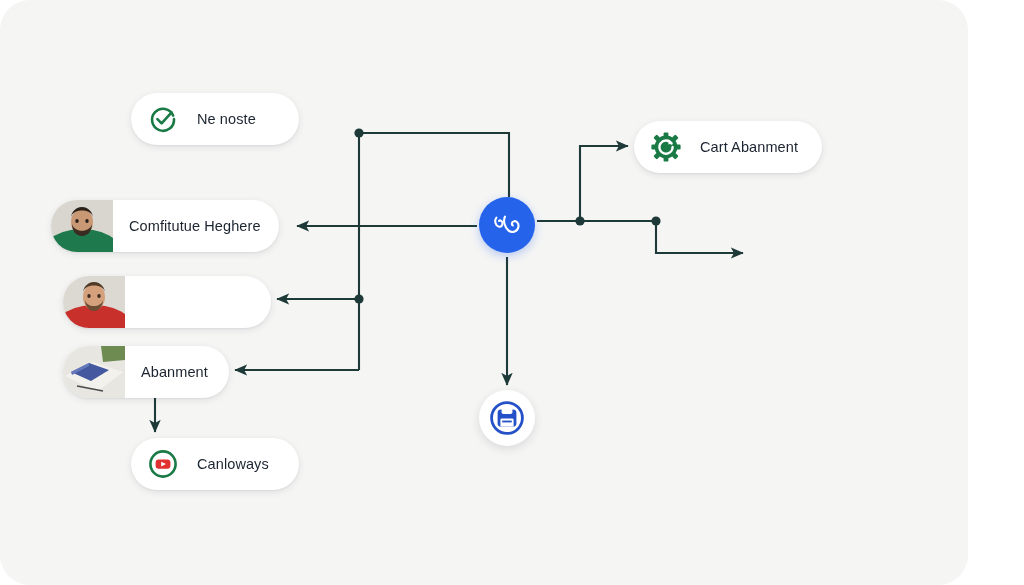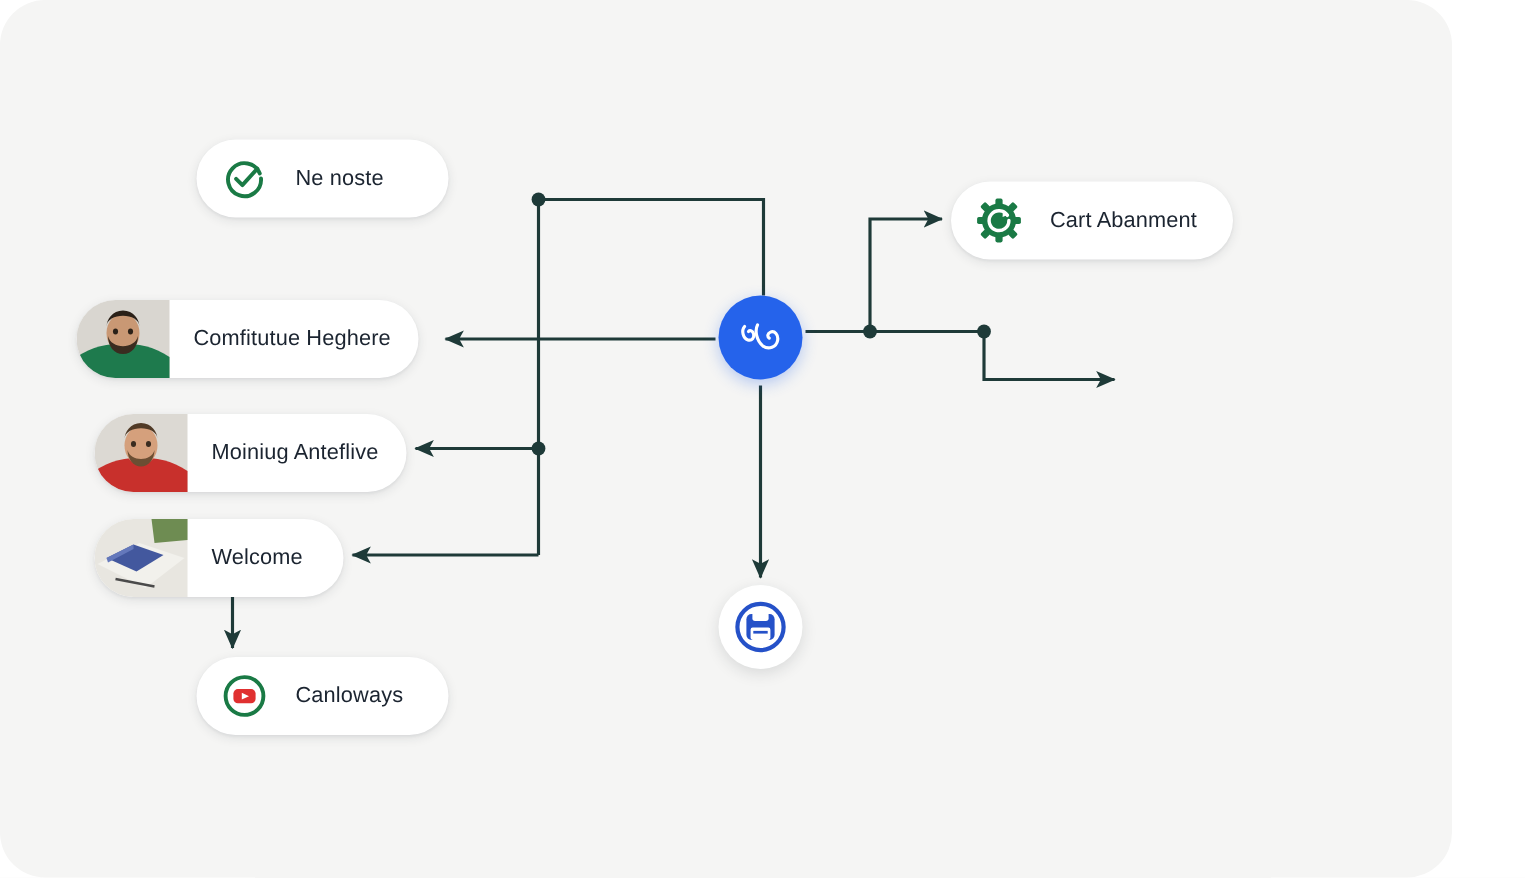--- a/index.html
+++ b/index.html
@@ -147,35 +147,34 @@
       <svg width="62" height="52" viewBox="0 0 62 52">
         <rect width="62" height="52" fill="#dcd9d3"></rect>
         <path d="M0 38 C10 31 22 29 31 29 C40 29 52 31 62 38 L62 52 L0 52 Z" fill="#c8302c"></path>
         <ellipse cx="31" cy="21" rx="11" ry="13" fill="#d5a07c"></ellipse>
         <path d="M20 17 C20 7 42 7 42 17 C42 12 38 6 31 6 C24 6 20 12 20 17 Z" fill="#503a26"></path>
         <path d="M22 24 C24 32 38 32 40 24 C40 30 36 35 31 35 C26 35 22 30 22 24 Z" fill="#6b4e33"></path>
         <ellipse cx="26" cy="20" rx="1.7" ry="2" fill="#3a2c20"></ellipse>
         <ellipse cx="36" cy="20" rx="1.7" ry="2" fill="#3a2c20"></ellipse>
       </svg>
     </span>
-    <span class="label">Moiniug Anteflive</span>
   </div>
 
   <div class="node photo" style="left:63px; top:346px; width:166px;">
     <span class="thumb">
       <svg width="62" height="52" viewBox="0 0 62 52">
         <rect width="62" height="52" fill="#e8e6e0"></rect>
         <path d="M38 0 L62 0 L62 14 L40 16 Z" fill="#6e8c52"></path>
         <path d="M2 30 L30 16 L60 26 L34 46 Z" fill="#f2f1ec"></path>
         <path d="M8 26 L26 17 L46 24 L28 35 Z" fill="#43589e"></path>
         <path d="M8 26 L26 17 L26 20 L9 29 Z" fill="#6478bb"></path>
         <path d="M14 40 L40 45" stroke="#4a4a4a" stroke-width="1.6" fill="none"></path>
       </svg>
     </span>
-    <span class="label">Welcome</span>
+    <span class="label">Abanment</span>
   </div>
 
   <div class="node icon" style="left:634px; top:121px; width:188px;">
     <span class="glyph">
       <svg width="30" height="30" viewBox="0 0 30 30">
         <g fill="#1a7a45">
           <circle cx="15" cy="15" r="11.4"></circle>
           <g>
             <rect x="12.6" y="0.4" width="4.8" height="5" rx="1.2"></rect>
             <rect x="12.6" y="24.6" width="4.8" height="5" rx="1.2"></rect>

